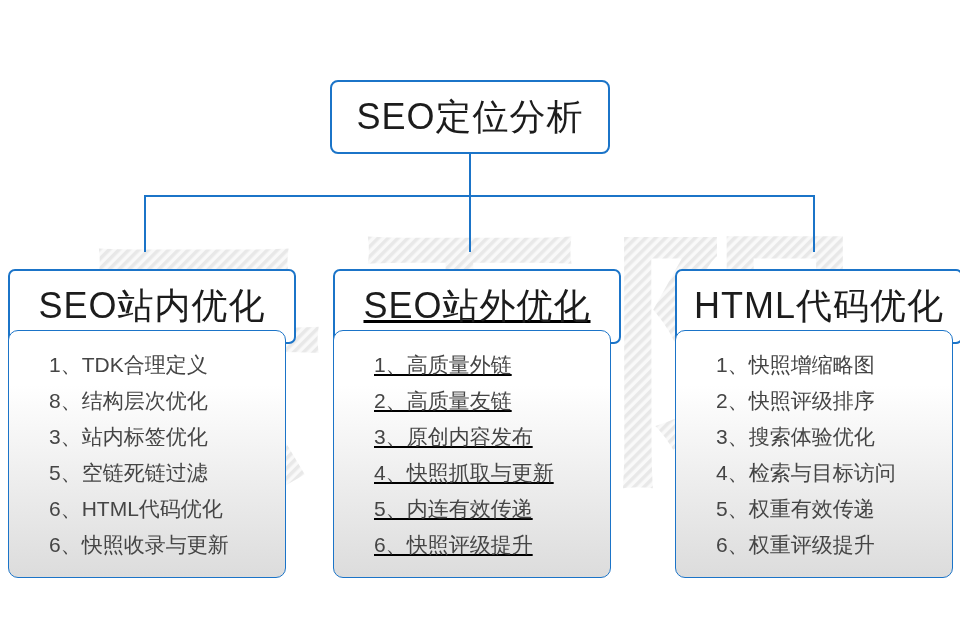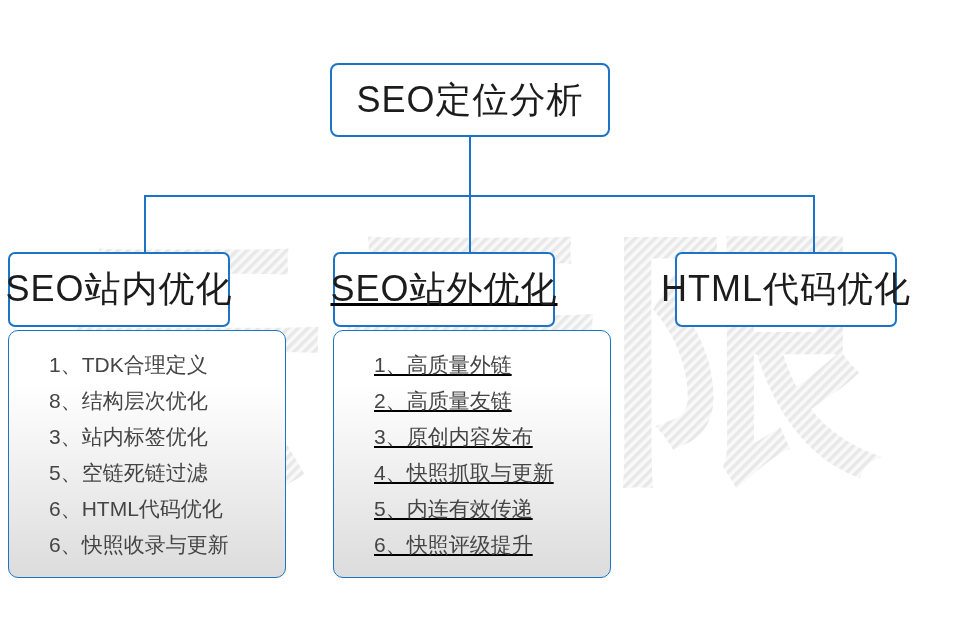--- a/index.html
+++ b/index.html
@@ -21,35 +21,36 @@
     background: var(--accent-blue, #1b74c8);
   }
   .node {
     position: absolute;
     box-sizing: border-box;
     background: #ffffff;
     border: 2px solid var(--accent-blue, #1b74c8);
     display: flex;
     align-items: center;
     justify-content: center;
+    margin-top: 17px;
   }
   .node-label {
     font-size: 36px;
     color: var(--title-text, #1c1c1c);
     letter-spacing: 1px;
     white-space: nowrap;
   }
   .root-node {
     left: 330px; top: 63px;
     width: 280px; height: 74px;
     border-radius: 8px;
   }
   .header-node {
     top: 252px;
-    width: 222px; height: 75px;
+    width: 288px; height: 75px;
     border-radius: 7px;
   }
   .panel {
     position: absolute;
     top: 330px;
     width: 278px; height: 248px;
     box-sizing: border-box;
     border: 1px solid var(--accent-blue, #1b74c8);
     border-radius: 10px;
     background: linear-gradient(180deg,
@@ -120,14 +121,22 @@
     <div class="item">2、高质量友链</div>
     <div class="item">3、原创内容发布</div>
     <div class="item">4、快照抓取与更新</div>
     <div class="item">5、内连有效传递</div>
     <div class="item">6、快照评级提升</div>
   </div>
 
   <div class="node header-node col3">
     <span class="node-label">HTML代码优化</span>
   </div>
+  <div class="panel col3">
+    <div class="item">1、快照增缩略图</div>
+    <div class="item">2、快照评级排序</div>
+    <div class="item">3、搜索体验优化</div>
+    <div class="item">4、检索与目标访问</div>
+    <div class="item">5、权重有效传递</div>
+    <div class="item">6、权重评级提升</div>
+  </div>
 
 </div>
 
 </body></html>

